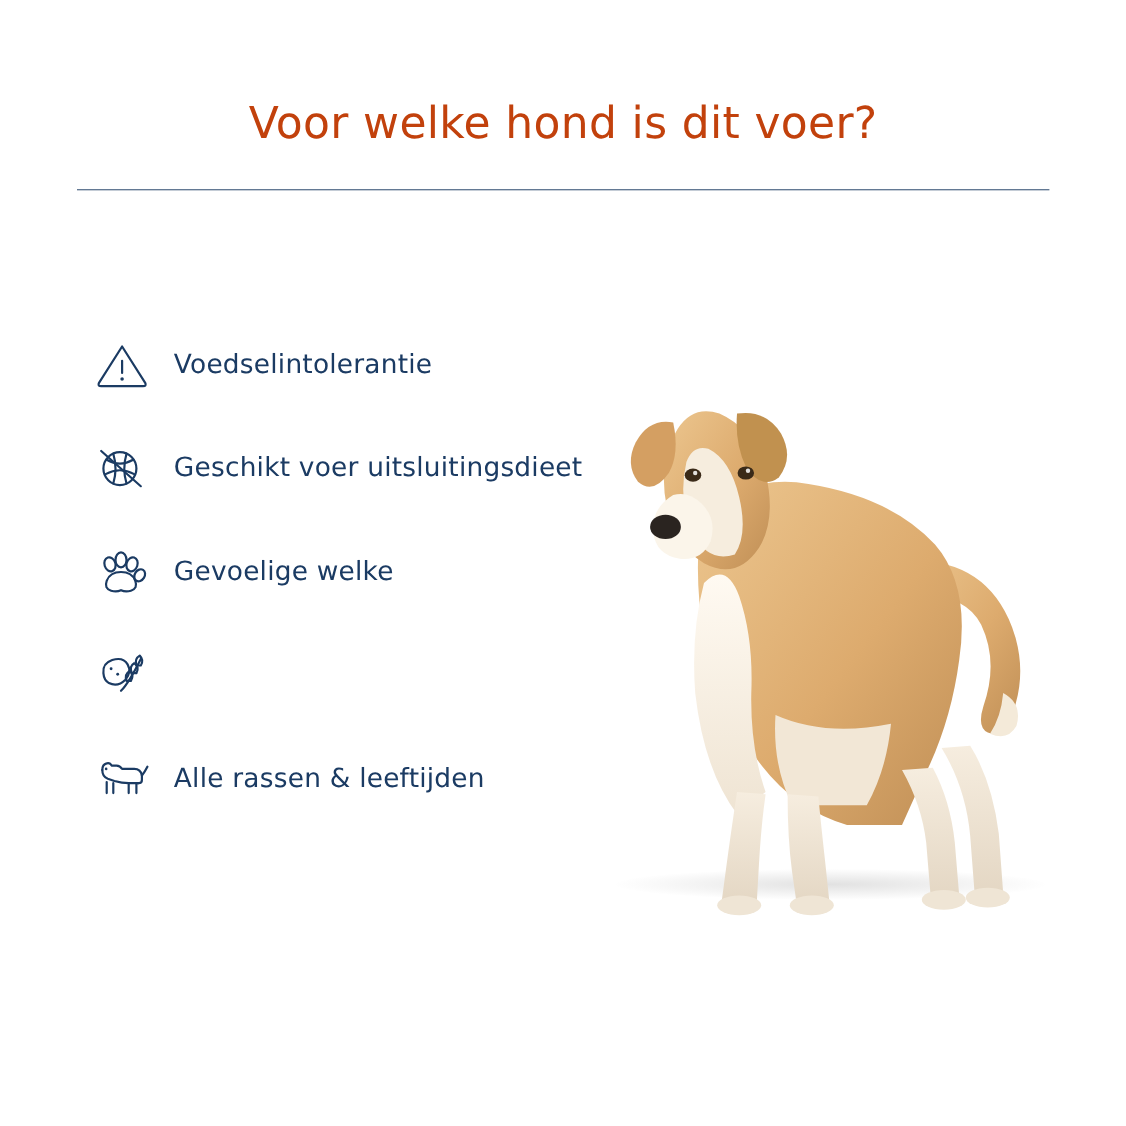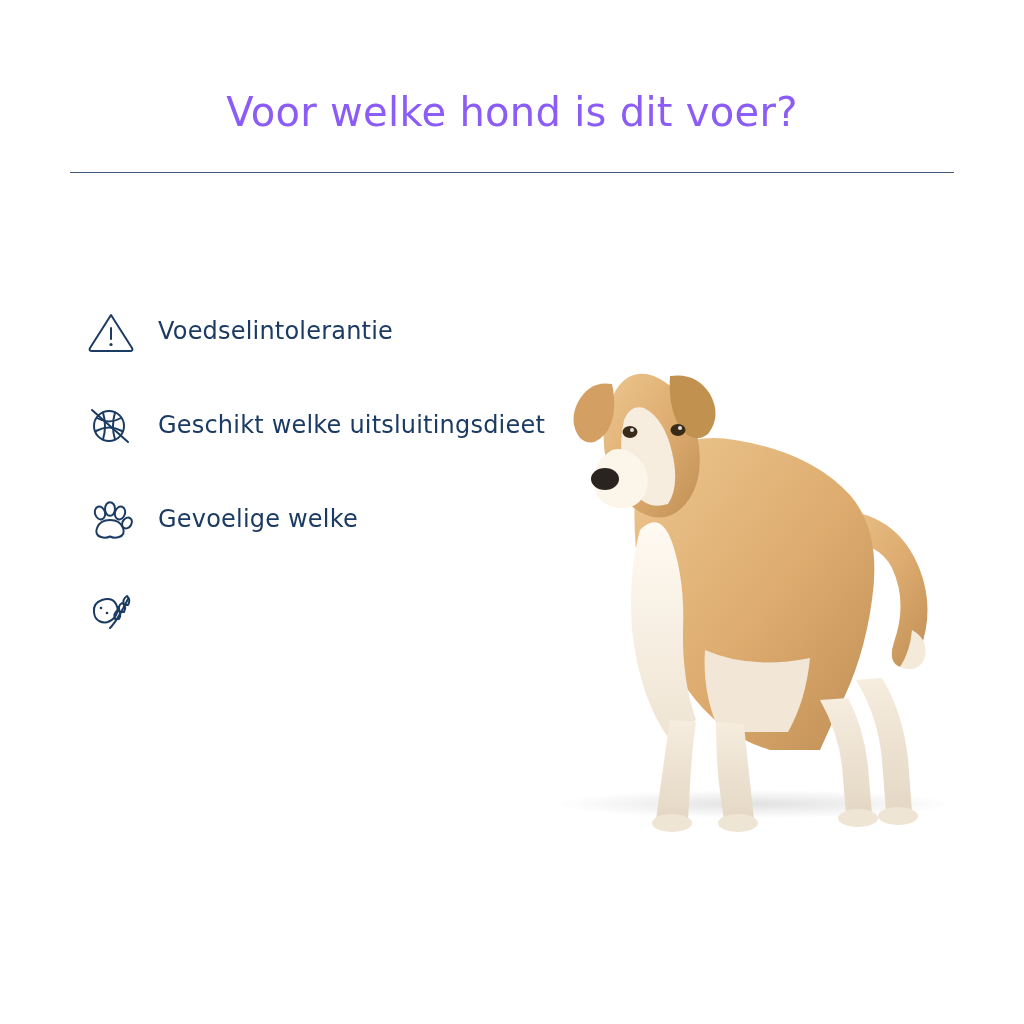--- a/index.html
+++ b/index.html
@@ -27,21 +27,21 @@
     top: 88px;
     left: 0;
     width: 1024px;
     text-align: center;
   }
   .title {
     font-family: "DejaVu Sans", sans-serif;
     font-size: 40px;
     font-weight: 400;
     letter-spacing: 0.3px;
-    color: #8b5cf6;
+    color: #c2410c;
     margin: 0;
     line-height: 1.2;
     text-align: center;
   }
   .rule {
     position: absolute;
     top: 172px;
     left: 70px;
     width: 884px;
     height: 1px;
@@ -131,21 +131,21 @@
       <span class="feature-icon">
         <svg width="54" height="54" viewBox="0 0 54 54" fill="none" stroke="#1b3b63" stroke-width="2" stroke-linecap="round" stroke-linejoin="round">
           <circle cx="25" cy="28" r="15"></circle>
           <path d="M13 20 Q25 27 37 20"></path>
           <path d="M12 33 Q25 26 38 33"></path>
           <path d="M19 14.5 Q23 28 19 41.5"></path>
           <path d="M31 14.5 Q27 28 31 41.5"></path>
           <line x1="8" y1="12" x2="44" y2="44"></line>
         </svg>
       </span>
-      <span class="feature-label">Geschikt welke uitsluitingsdieet</span>
+      <span class="feature-label">Geschikt voer uitsluitingsdieet</span>
     </div>
 
     <div class="feature">
       <span class="feature-icon">
         <svg width="54" height="54" viewBox="0 0 54 54" fill="none" stroke="#1b3b63" stroke-width="2" stroke-linecap="round" stroke-linejoin="round">
           <ellipse cx="16" cy="21" rx="5" ry="6.5" transform="rotate(-18 16 21)"></ellipse>
           <ellipse cx="26" cy="17" rx="5" ry="6.8"></ellipse>
           <ellipse cx="36" cy="21" rx="5" ry="6.5" transform="rotate(18 36 21)"></ellipse>
           <ellipse cx="43" cy="31" rx="4.5" ry="5.8" transform="rotate(32 43 31)"></ellipse>
           <path d="M26 28 Q16 28 13 36 Q10.5 43 17 45 Q22 46.5 26 44.5 Q30 46.5 35 45 Q41.5 43 39 36 Q36 28 26 28 Z"></path>
@@ -161,20 +161,31 @@
           <circle cx="17" cy="22" r="1.3" fill="#1b3b63" stroke="none"></circle>
           <circle cx="23" cy="27" r="1.3" fill="#1b3b63" stroke="none"></circle>
           <path d="M26 42 Q33 35 44 13"></path>
           <path d="M36 26 Q33 20 38 17 Q43 20 40 26 Z"></path>
           <path d="M40 19 Q38 13 43 10 Q47 14 44 19 Z"></path>
           <path d="M31 33 Q29 27 34 24 Q38 28 35 33 Z"></path>
         </svg>
       </span>
     </div>
 
+    <div class="feature">
+      <span class="feature-icon">
+        <svg width="54" height="54" viewBox="0 0 54 54" fill="none" stroke="#1b3b63" stroke-width="2" stroke-linecap="round" stroke-linejoin="round">
+          <path d="M9 20 Q9 15 13 14 Q16 13 17.5 16 L22 16 Q25 16 27 19 L38 19 Q44 19 45 25 L45 29 Q45 32 42 32 L40 32 L40 41 M33 32 L33 41 M19 32 L19 41 M13 31 L13 41"></path>
+          <path d="M9 20 Q9 26 14 28 L20 30 Q27 32 33 32 L42 32"></path>
+          <path d="M45 25 Q48 21 50 17"></path>
+          <circle cx="12.5" cy="19" r="1.2" fill="#1b3b63" stroke="none"></circle>
+        </svg>
+      </span>
+      <span class="feature-label">Alle rassen &amp; leeftijden</span>
+    </div>
 
   </div>
 
   <div class="shadow"></div>
   <div class="photo">
     <svg width="470" height="560" viewBox="0 0 470 560" fill="none">
       <defs>
         <linearGradient id="coat" x1="0" y1="0" x2="1" y2="1">
           <stop offset="0%" stop-color="#ecc68f"></stop>
           <stop offset="55%" stop-color="#ddab6e"></stop>

